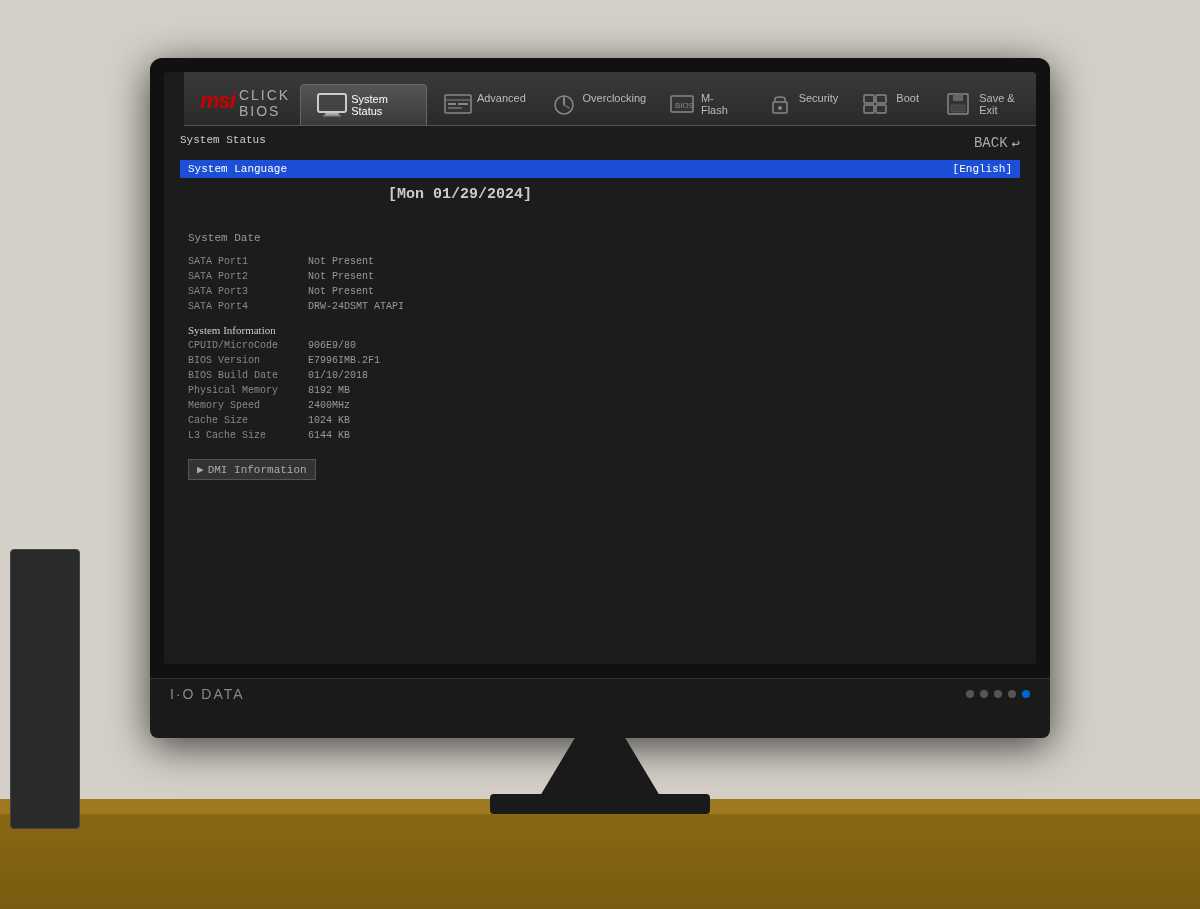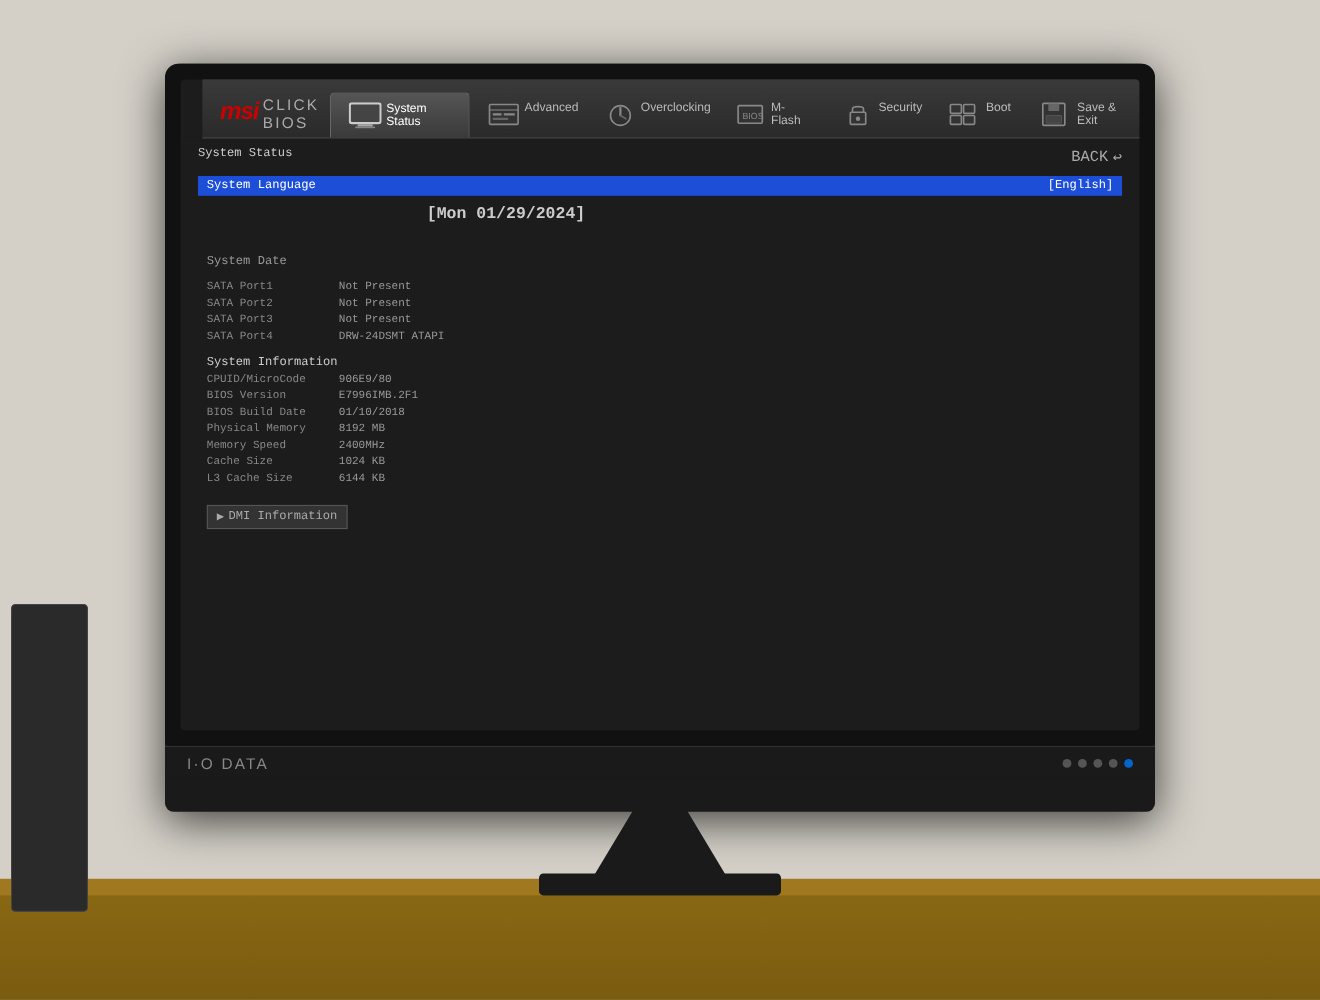--- a/index.html
+++ b/index.html
@@ -237,20 +237,21 @@
     }
 
     .sys-info-section {
       margin: 8px 0;
     }
 
     .sys-info-title {
       color: #ccc;
       padding: 2px 8px;
       font-size: 11px;
+      font-family: Liberation Serif, serif;
     }
 
     .dmi-btn {
       display: inline-flex;
       align-items: center;
       gap: 4px;
       background: #333;
       border: 1px solid #555;
       padding: 3px 8px;
       color: #aaa;

